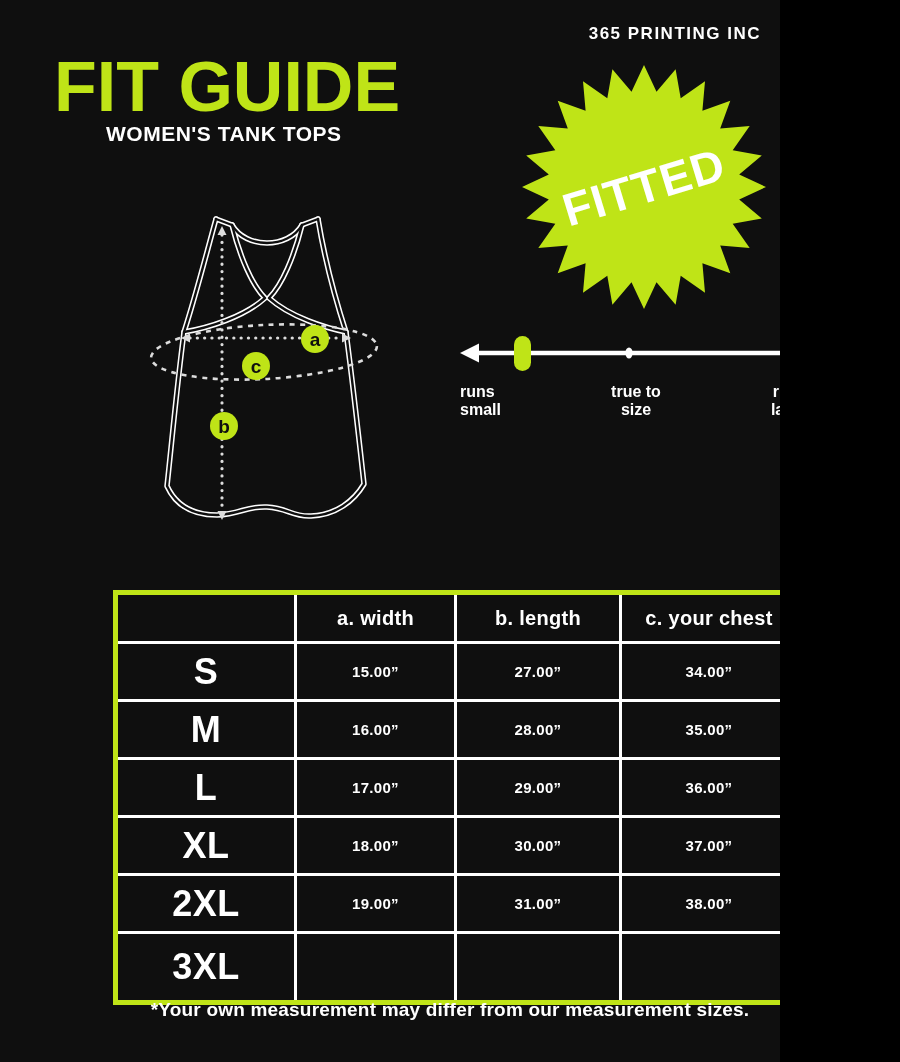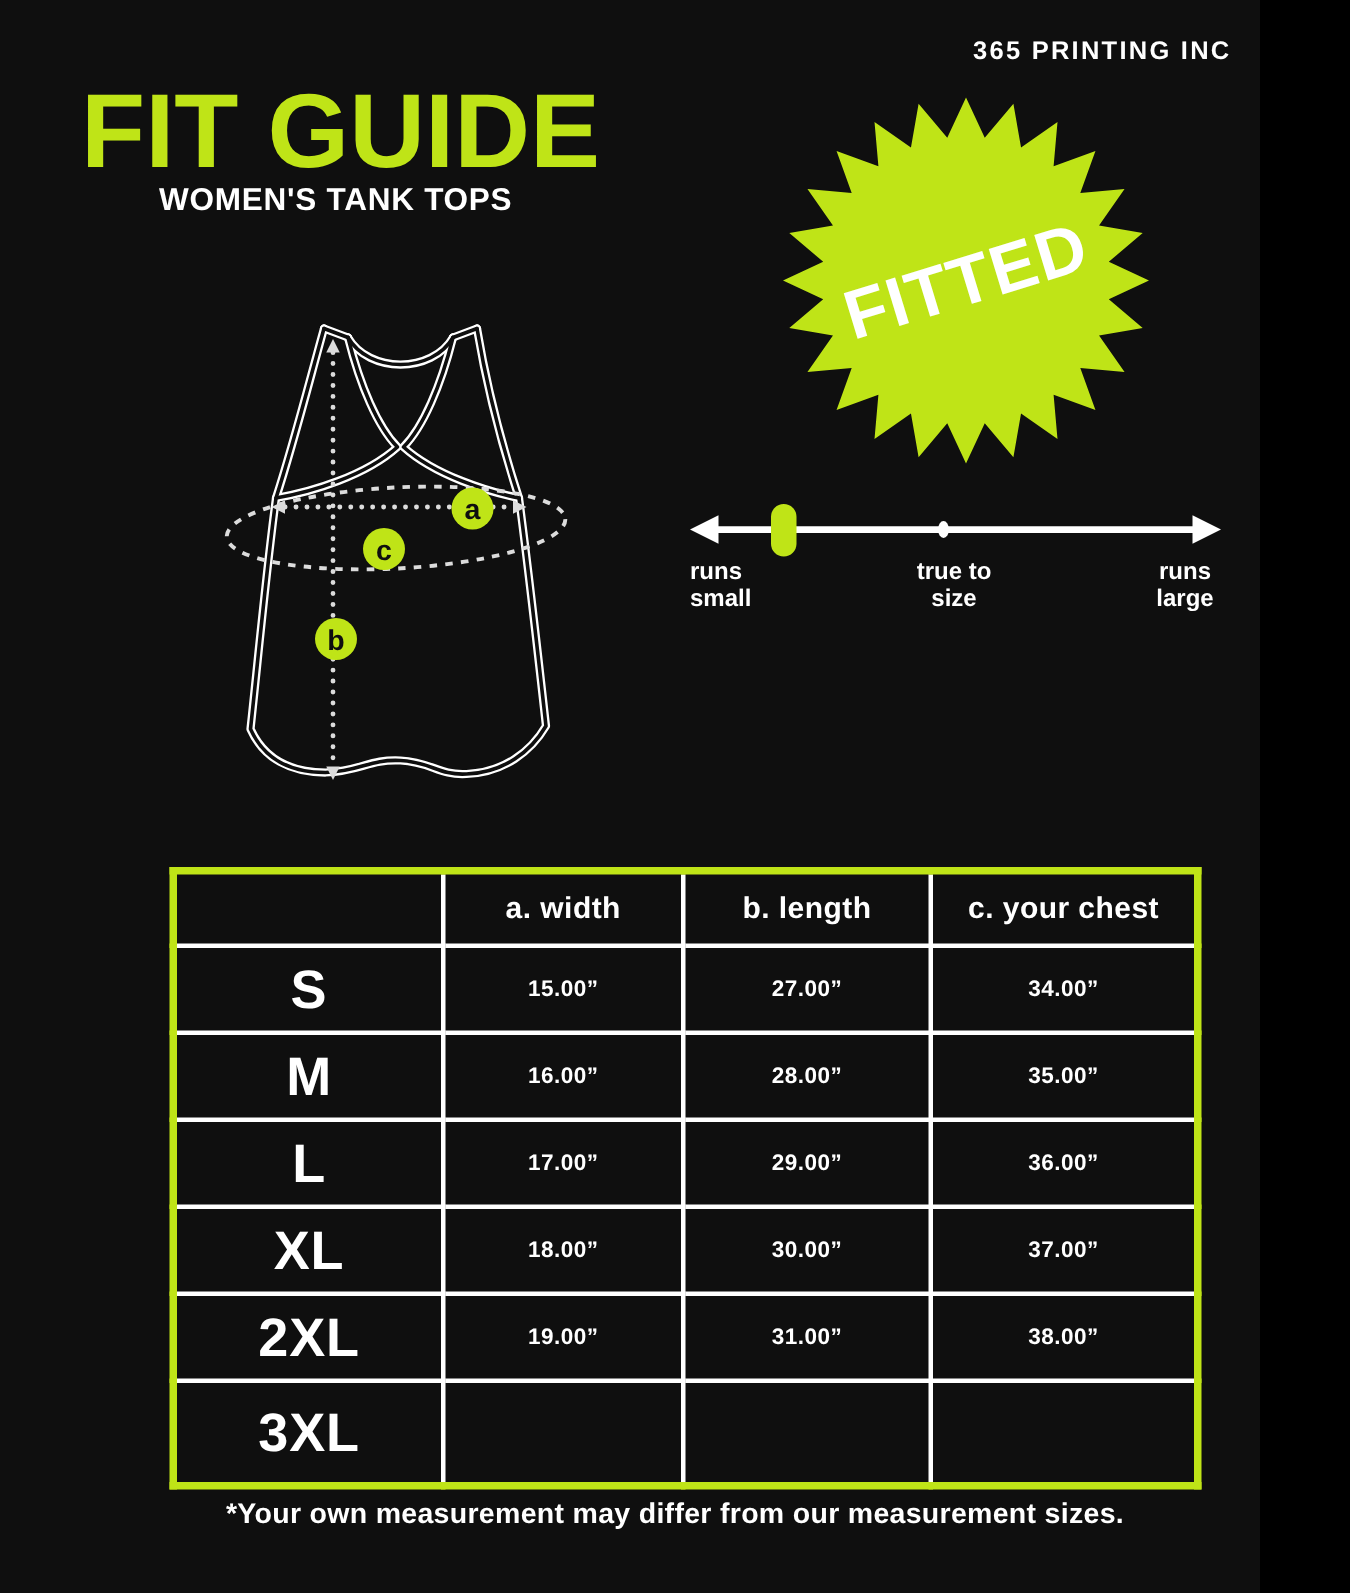--- a/index.html
+++ b/index.html
@@ -3,21 +3,21 @@
 <meta charset="utf-8">
 <style>
   :root{
     --bg:#0f0f0f;
     --green:#bfe417;
     --white:#ffffff;
     --line:#e3e3e3;
   }
   html,body{margin:0;padding:0;background:#000;}
   .canvas{
-    position:relative;width:840px;height:1062px;background:var(--bg);
+    position:relative;width:780px;height:1062px;background:var(--bg);
     font-family:"Liberation Sans",sans-serif;color:var(--white);overflow:hidden;text-decoration:underline;
   }
   .brand{
     position:absolute;top:24px;right:19px;
     font-size:17px;font-weight:bold;letter-spacing:1.5px;
   }
   .title{
     position:absolute;left:54px;top:52px;
     font-size:70px;font-weight:bold;letter-spacing:0px;line-height:1;
     color:var(--green);
@@ -35,28 +35,28 @@
     font-size:46px;font-weight:bold;letter-spacing:1px;color:var(--white);
   }
   .tank{position:absolute;left:146px;top:205px;}
   .tank text{
     font-family:"Liberation Sans",sans-serif;font-size:19px;font-weight:bold;
     fill:#0f0f0f;text-anchor:middle;
   }
   .scale{position:absolute;left:452px;top:325px;width:370px;height:112px;}
   .scale svg{position:absolute;left:0;top:0;}
   .scale-label{
-    position:absolute;top:48px;font-size:16px;font-weight:bold;line-height:1.12;
+    position:absolute;top:58px;font-size:16px;font-weight:bold;line-height:1.12;
   }
   .scale-label span{display:block;}
   .sl-left{left:8px;text-align:left;}
   .sl-center{left:134px;width:100px;text-align:center;}
   .sl-right{left:288px;width:100px;text-align:center;}
   .size-table{
-    position:absolute;left:113px;top:578px;width:683px;height:415px;
+    position:absolute;left:113px;top:590px;width:683px;height:415px;
     border-collapse:collapse;table-layout:fixed;
     border:5px solid var(--green);
   }
   .size-table th,.size-table td{
     border:3px solid var(--white);text-align:center;vertical-align:middle;padding:0;
     color:var(--white);
   }
   .size-table thead tr{height:50px;}
   .size-table tbody tr{height:58px;}
   .size-table tbody tr:last-child{height:auto;margin-top:28px;}

